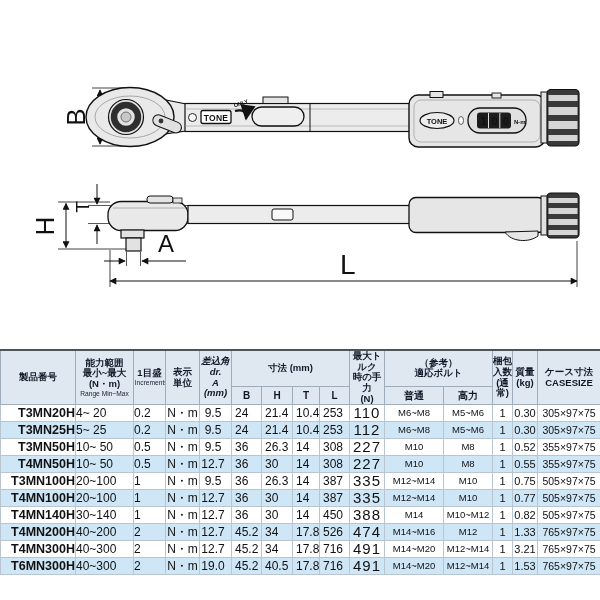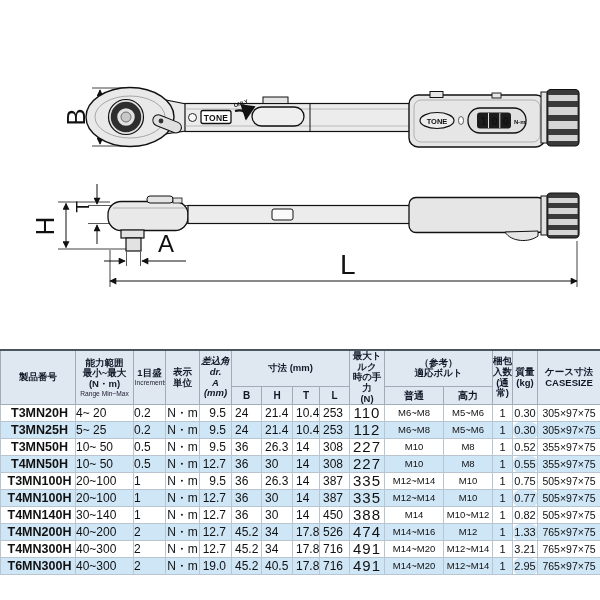--- a/index.html
+++ b/index.html
@@ -28,33 +28,33 @@
   .sub{display:block;font-size:7px;font-weight:normal;color:#223;transform:scale(.95);}
   th.h-drive{font-size:8.5px;line-height:1.05;font-style:italic;}
   th.h-force{font-size:9px;}
   tr.hdr1 th{height:30px;}
   tr.hdr2 th{height:15px;font-size:10px;}
   .spec-table tbody td{
     height:16px;font-size:12px;line-height:16px;background:#ffffff;
     border-color:#b9c6d2;text-align:center;
   }
   .spec-table tbody tr.alt td{background:#cfe6f6;}
-  .spec-table tbody td:nth-child(1){font-weight:bold;text-align:center;padding-left:3px;font-size:12.5px;}
+  .spec-table tbody td:nth-child(1){font-weight:bold;text-align:right;padding-left:3px;font-size:12.5px;}
   .spec-table tbody td:nth-child(2){text-align:left;padding-right:13px;}
   .spec-table tbody td:nth-child(3){text-align:left;}
-  .spec-table tbody td:nth-child(5){text-align:right;padding-right:5px;}
+  .spec-table tbody td:nth-child(5){padding-right:5px;}
   .spec-table tbody td:nth-child(6),
   .spec-table tbody td:nth-child(7),
   .spec-table tbody td:nth-child(8),
   .spec-table tbody td:nth-child(9){text-align:left;padding-left:3px;}
   .spec-table tbody td:nth-child(10){letter-spacing:1px;font-size:15px;}
   .spec-table tbody td:nth-child(11),
   .spec-table tbody td:nth-child(12){font-size:9.5px;}
   .spec-table tbody td:nth-child(13){font-size:11px;}
-  .spec-table tbody td:nth-child(14){font-size:11px;border-radius:7px;}
+  .spec-table tbody td:nth-child(14){font-size:11px;}
   .spec-table tbody td:nth-child(15){font-size:10.5px;}
 </style>
 </head>
 <body>
 
 <div class="drawing">
 <svg width="600" height="348" viewBox="0 0 600 348">
   <defs>
     <marker id="arr" viewBox="0 0 10 10" refX="9" refY="5" markerWidth="9" markerHeight="7" orient="auto-start-reverse">
       <path d="M0,0 L10,5 L0,10 z" fill="#111"></path>
@@ -370,17 +370,17 @@
         <td>N・m</td>
         <td>19.0</td>
         <td>45.2</td>
         <td>40.5</td>
         <td>17.8</td>
         <td>716</td>
         <td>491</td>
         <td>M14~M20</td>
         <td>M12~M14</td>
         <td>1</td>
-        <td>2.95</td>
+        <td>1.53</td>
         <td>765×97×75</td>
       </tr>
     </tbody>
 </table>
 
 </body></html>

